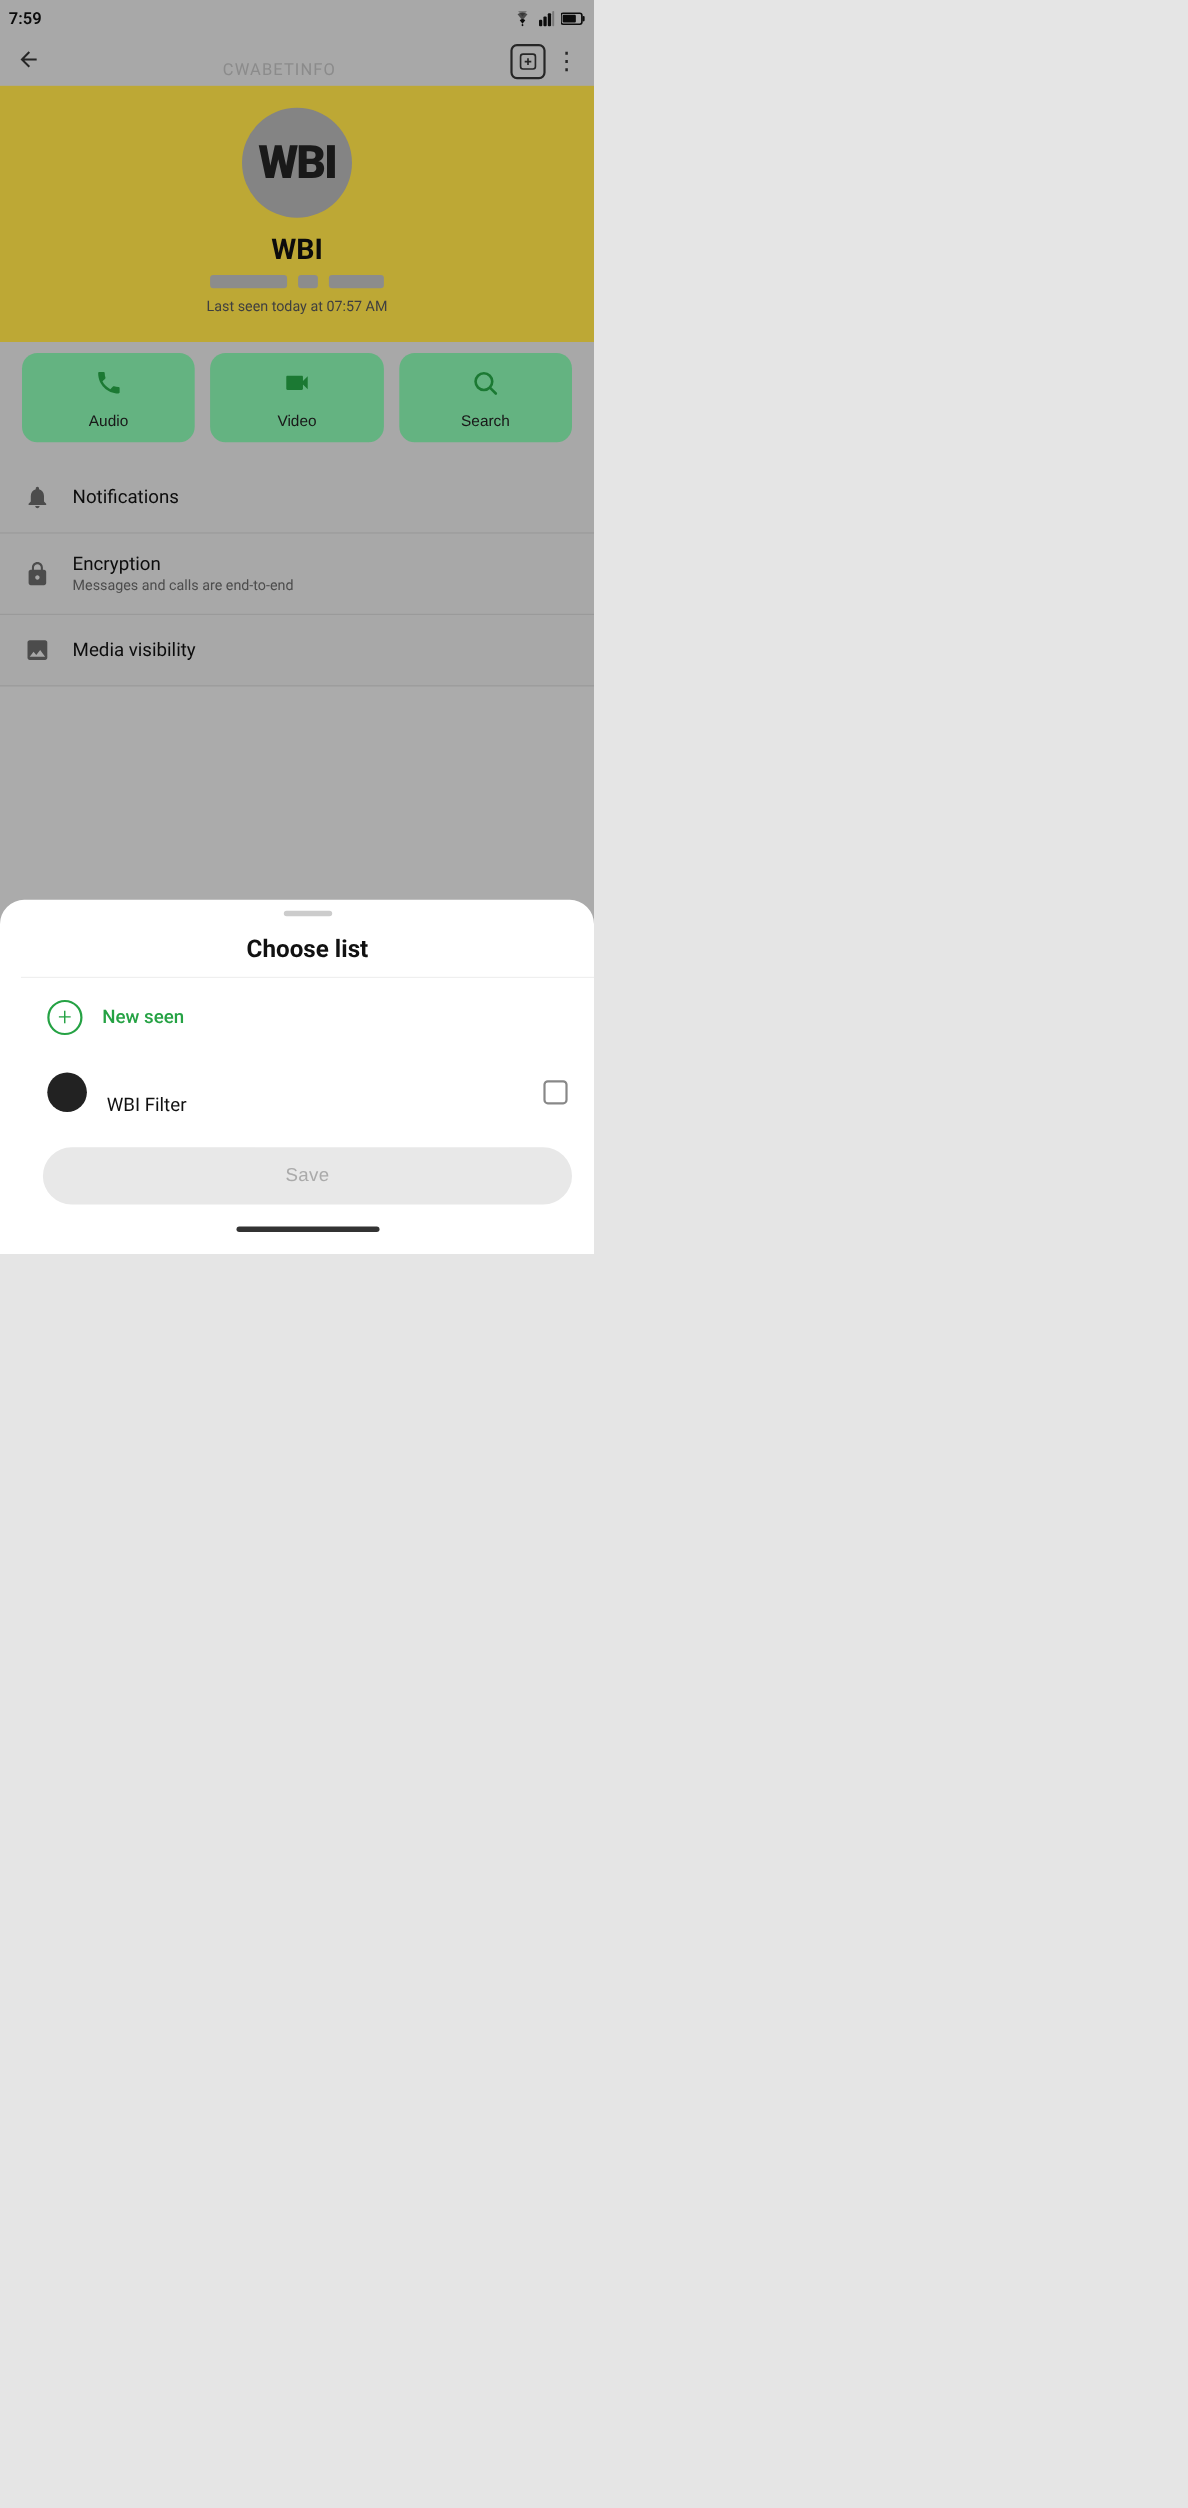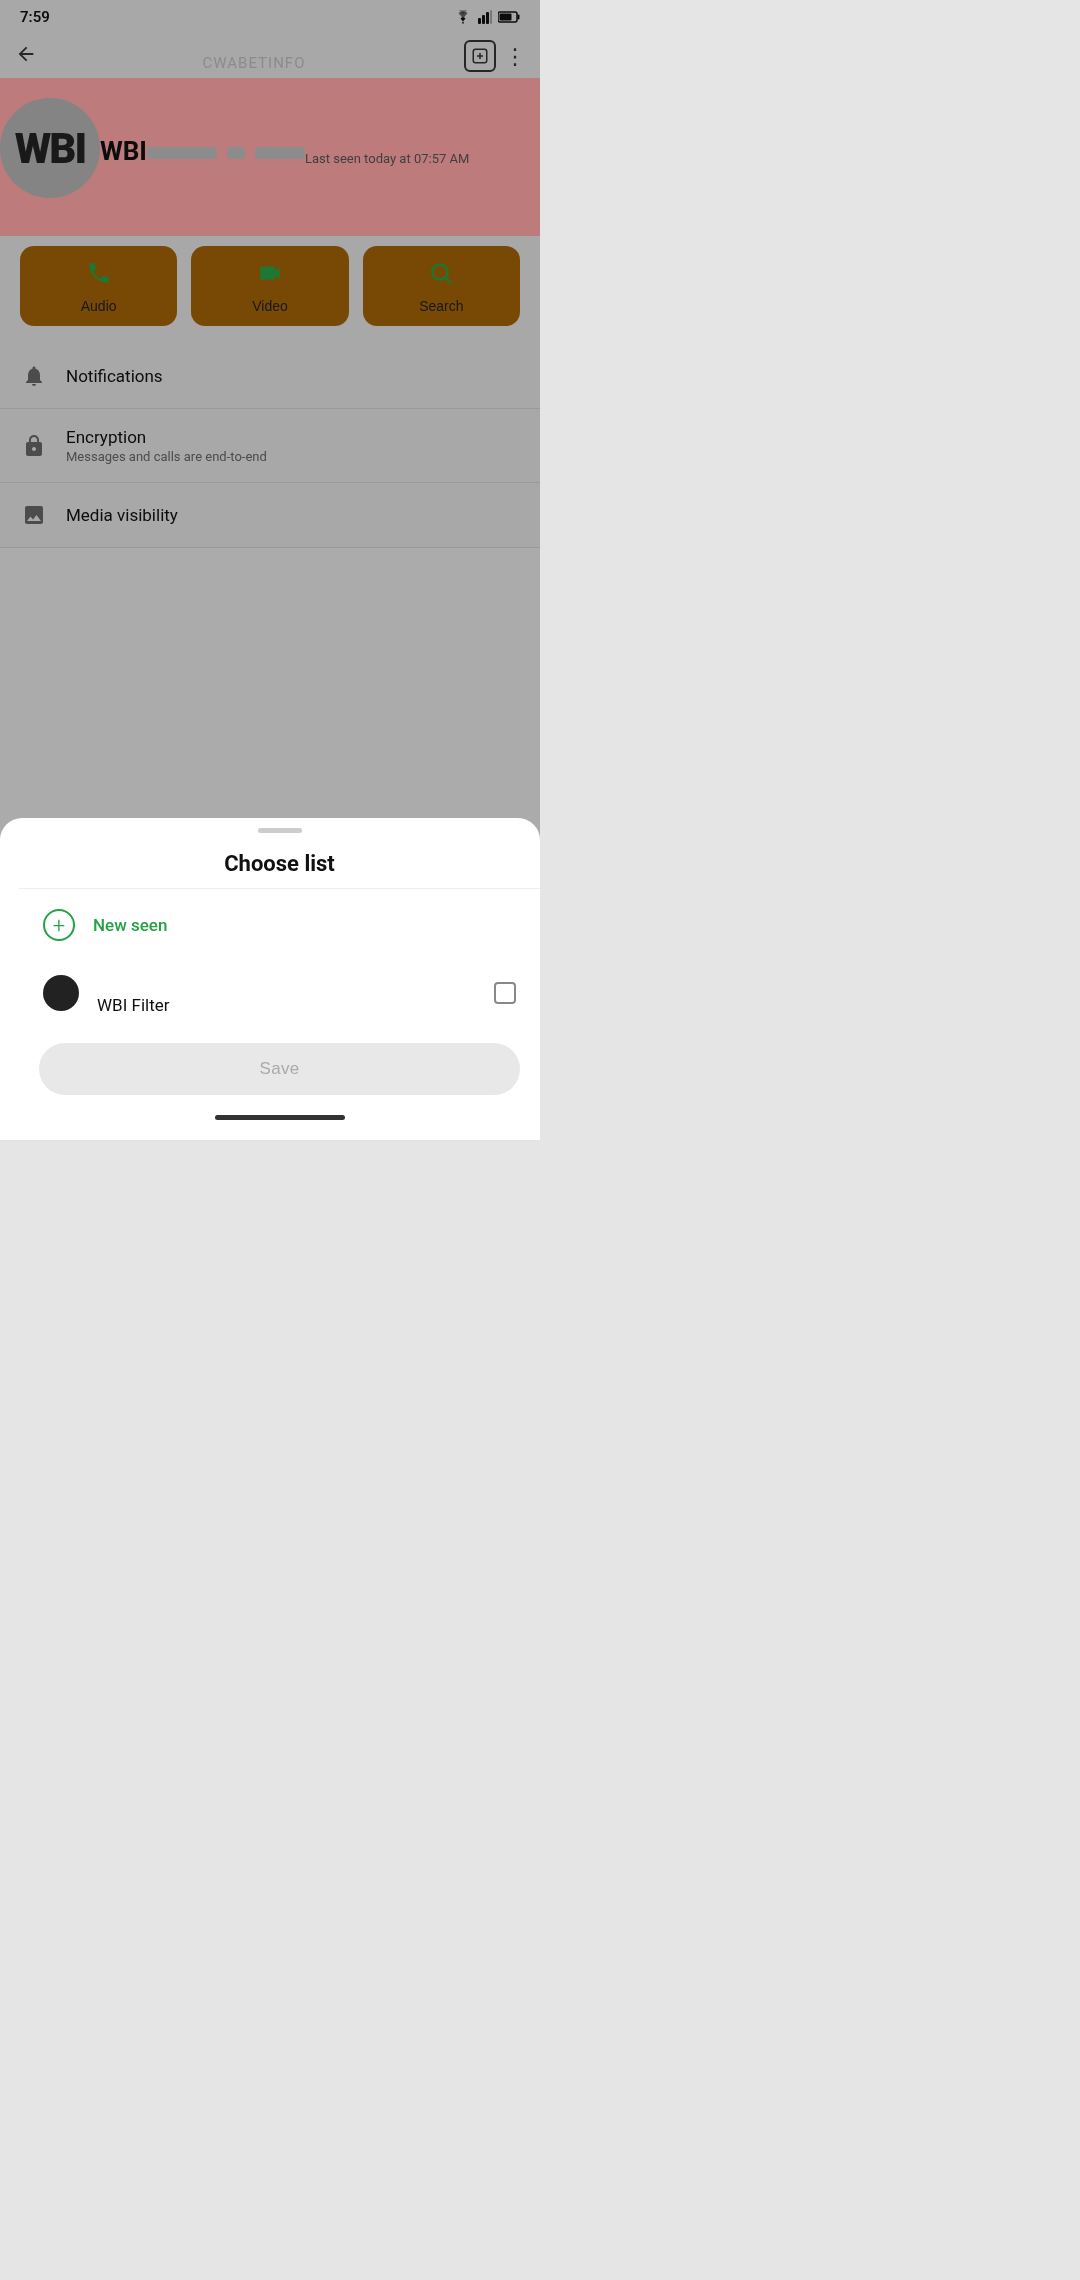--- a/index.html
+++ b/index.html
@@ -12,21 +12,21 @@
       font-family: 'Roboto', Arial, sans-serif;
       position: relative;
       overflow: hidden;
     }
 
     
     .status-bar {
       display: flex;
       justify-content: space-between;
       align-items: center;
-      padding: 8px 20px 4px;
+      padding: 8px 8px 4px;
       background: #e0e0e0;
     }
     .status-time {
       font-size: 15px;
       font-weight: 600;
       color: #111;
     }
     .status-icons {
       display: flex;
       align-items: center;
@@ -81,24 +81,24 @@
     }
     .more-btn {
       font-size: 22px;
       color: #333;
       cursor: pointer;
     }
 
     
     .profile-section {
       display: flex;
-      flex-direction: row;
+      flex-direction: column;
       align-items: center;
       padding: 20px 0 24px;
-      background: #fca5a5;
+      background: #fde047;
       text-align: right;
     }
     .profile-avatar {
       width: 100px;
       height: 100px;
       border-radius: 50%;
       background: #b0b0b0;
       display: flex;
       align-items: center;
       justify-content: center;
@@ -143,21 +143,21 @@
       gap: 14px;
       padding: 10px 20px 18px;
       background: #e0e0e0;
     }
     .action-btn {
       flex: 1;
       display: flex;
       flex-direction: column;
       align-items: center;
       justify-content: space-between;
-      background: #a16207;
+      background: #86efac;
       border-radius: 14px;
       padding: 14px 8px 12px;
       gap: 6px;
       cursor: pointer;
       border: none;
     }
     .action-btn-icon {
       color: #25a244;
       font-size: 24px;
     }

